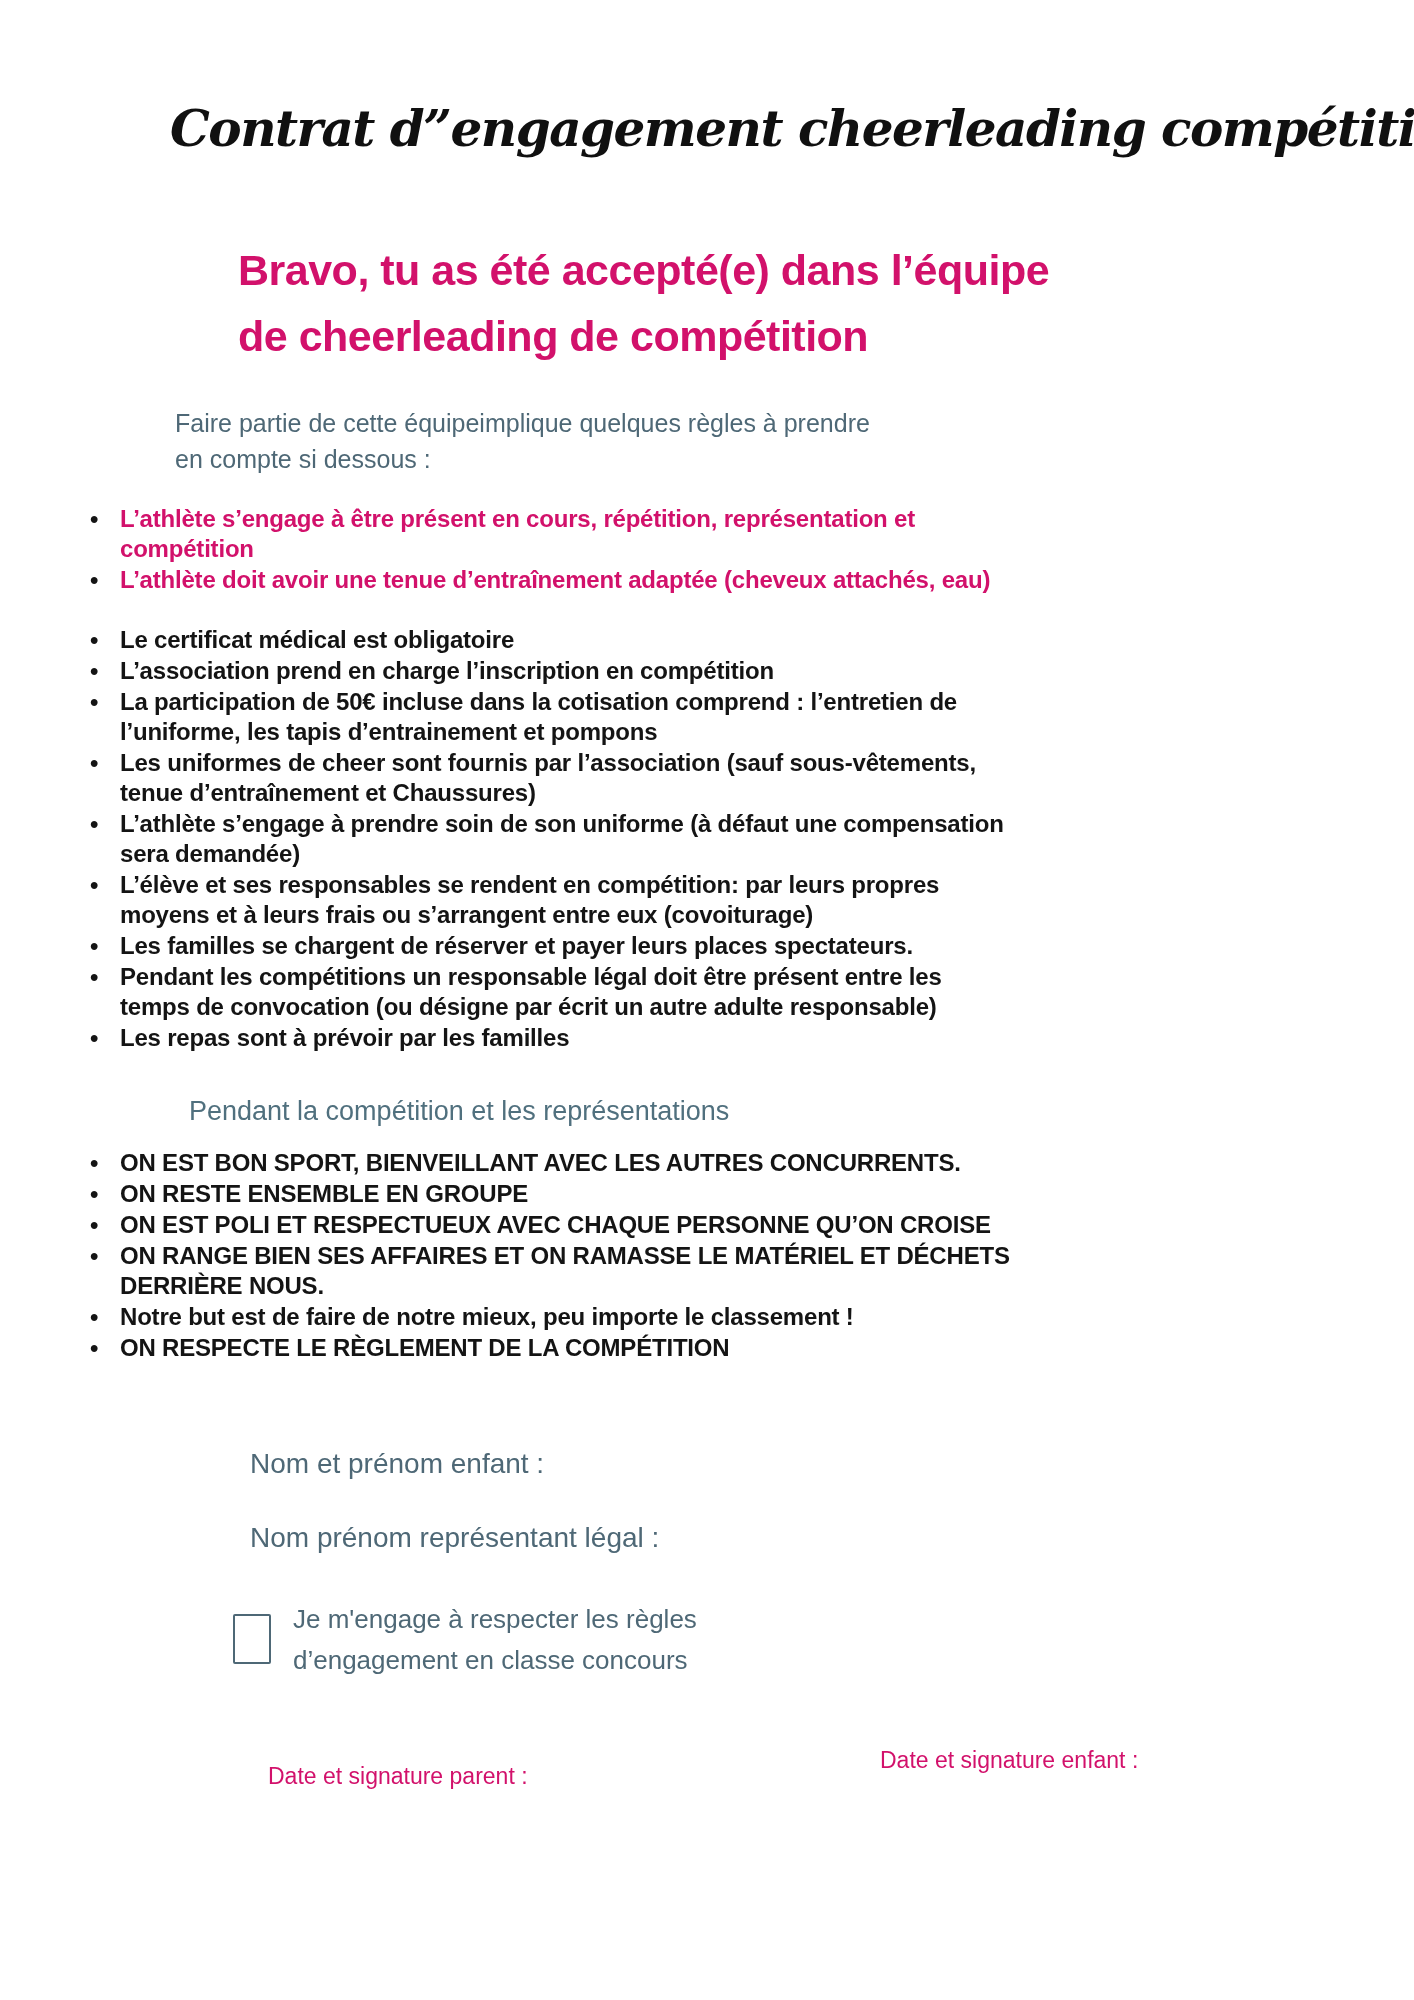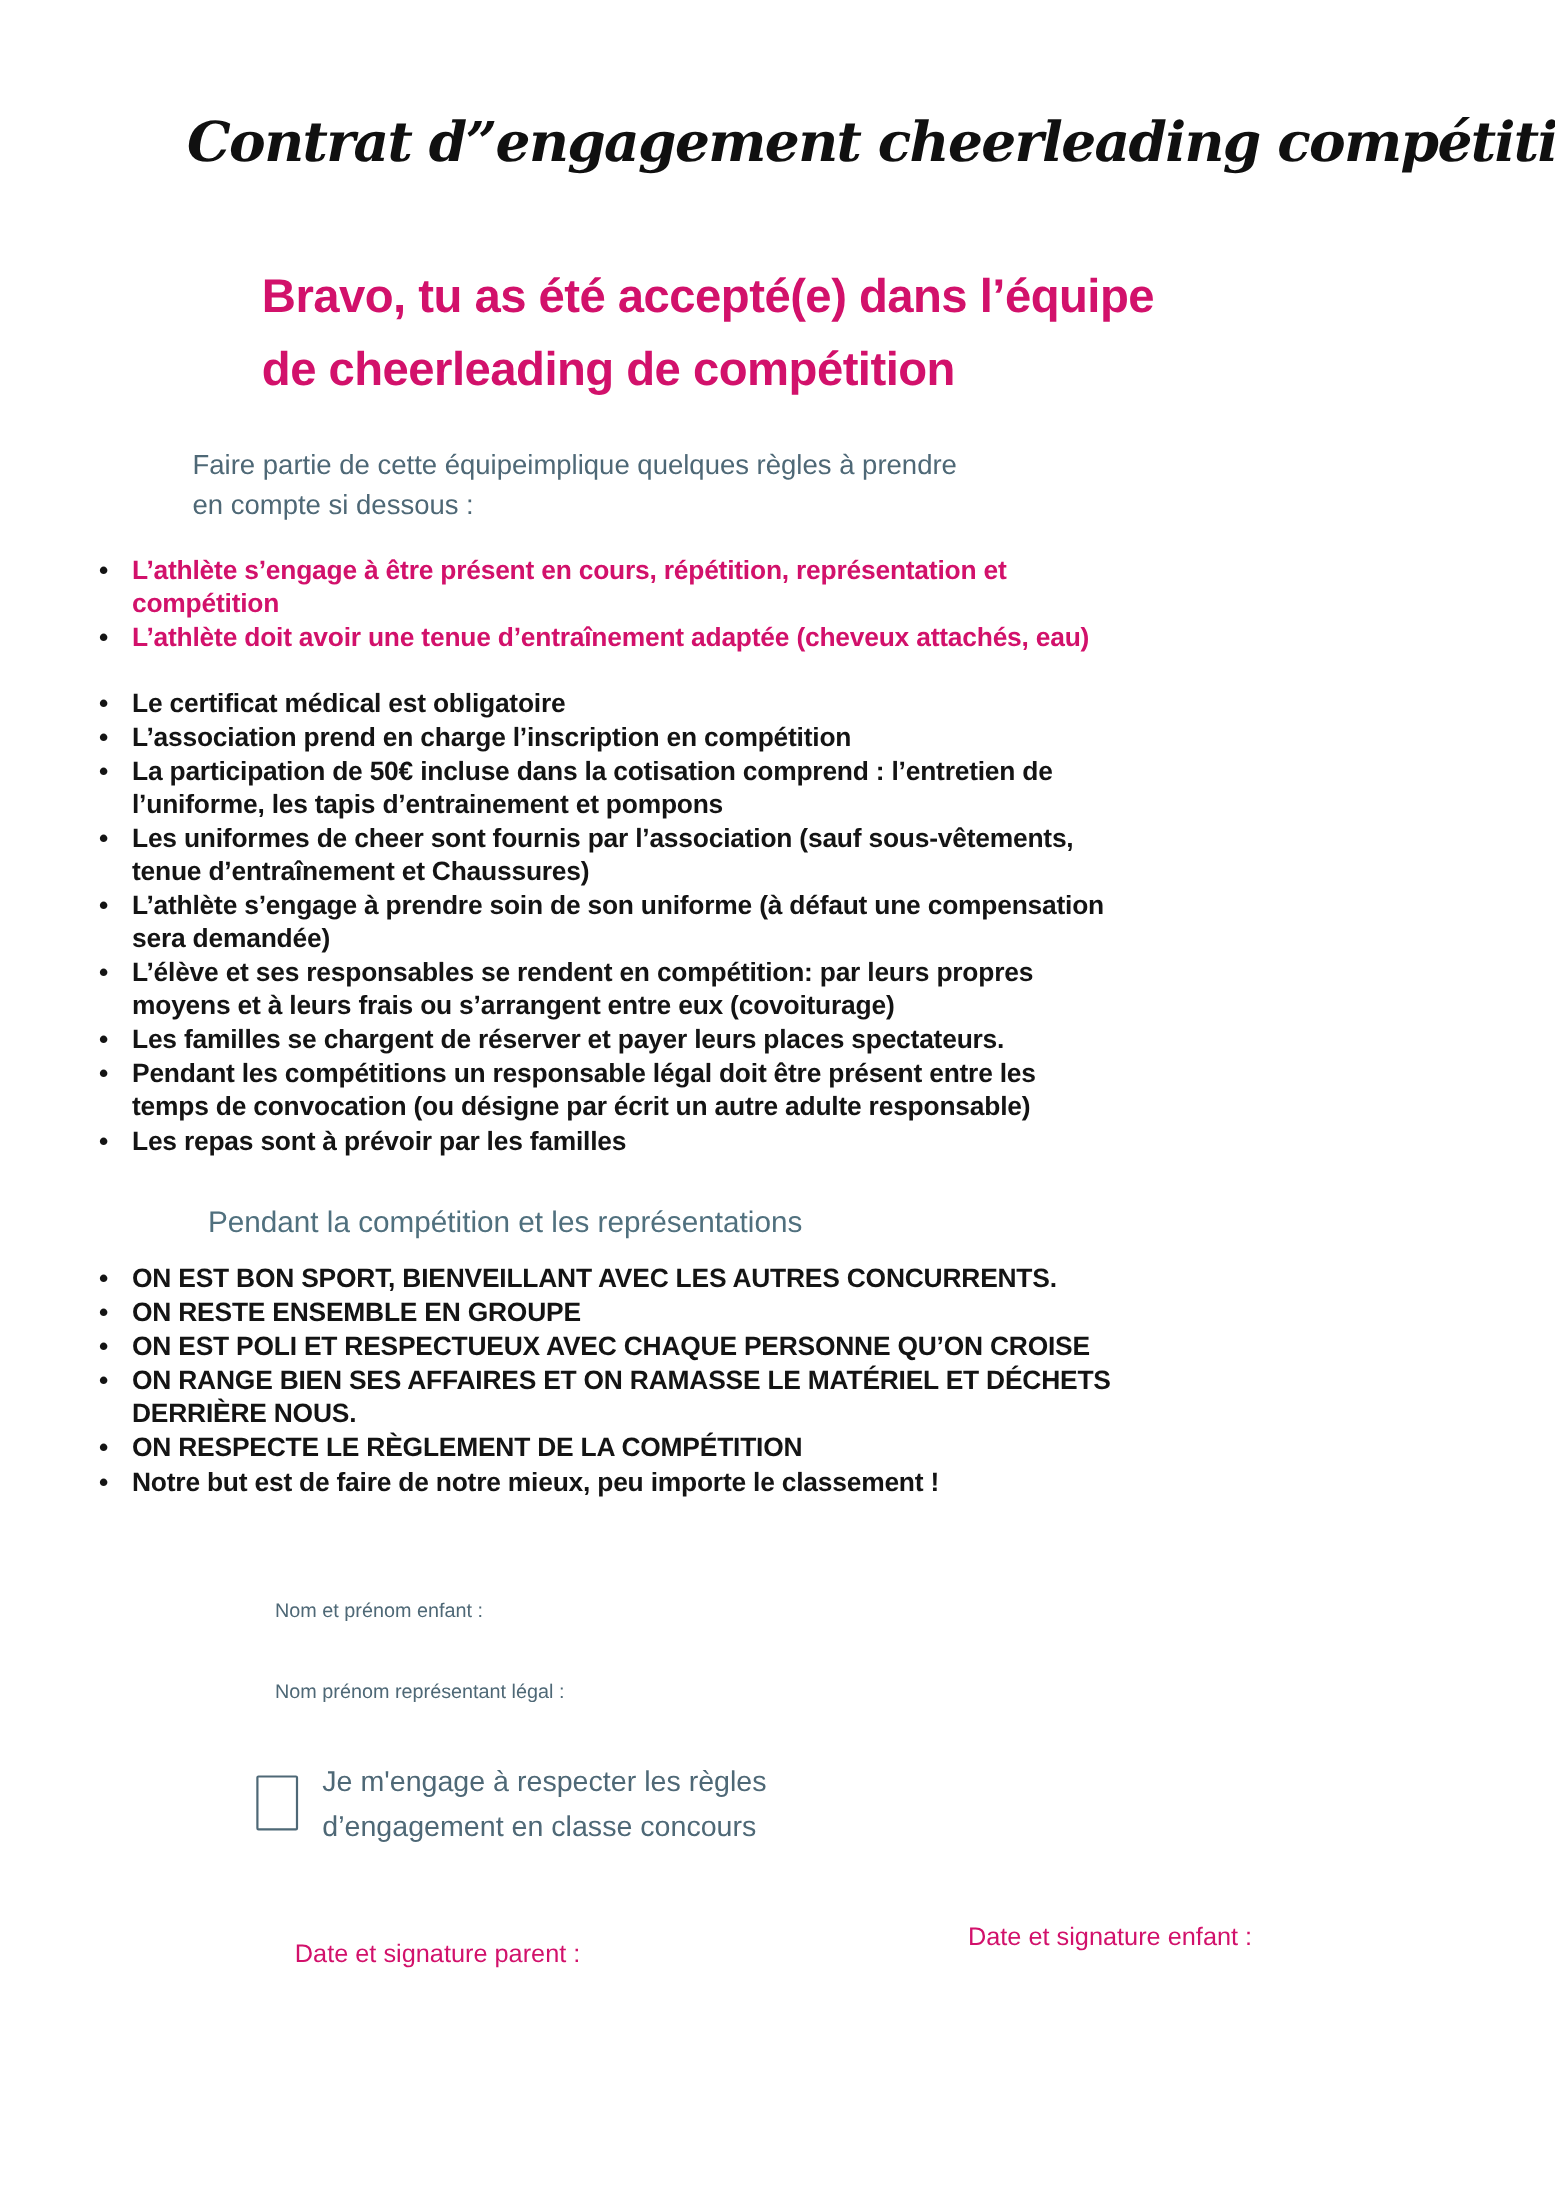--- a/index.html
+++ b/index.html
@@ -71,21 +71,21 @@
 
   .subheading {
     margin: 42px 0 0 189px;
     font-size: 27px;
     line-height: 33px;
     color: #50707e;
   }
 
   .form-label {
     margin: 0 0 0 250px;
-    font-size: 18px;
+    font-size: 28px;
     line-height: 34px;
     color: #4e6876;
   }
   .form-label.child { margin-top: 84px; }
   .form-label.guardian { margin-top: 40px; }
 
   .checkbox-row {
     margin: 42px 0 0 233px;
     display: flex;
     align-items: center;
@@ -155,22 +155,22 @@
   </ul>
 
   <div class="subheading">Pendant la compétition et les représentations</div>
 
   <ul class="rules upper-rules">
     <li>ON EST BON SPORT, BIENVEILLANT AVEC LES AUTRES CONCURRENTS.</li>
     <li>ON RESTE ENSEMBLE EN GROUPE</li>
     <li>ON EST POLI ET RESPECTUEUX AVEC CHAQUE PERSONNE QU’ON CROISE</li>
     <li>ON RANGE BIEN SES AFFAIRES ET ON RAMASSE LE MATÉRIEL ET DÉCHETS
 DERRIÈRE NOUS.</li>
+    <li>Notre but est de faire de notre mieux, peu importe le classement !</li>
     <li>ON RESPECTE LE RÈGLEMENT DE LA COMPÉTITION</li>
-    <li>Notre but est de faire de notre mieux, peu importe le classement !</li>
   </ul>
 
   <div class="form-label child">Nom et prénom enfant :</div>
 
   <div class="form-label guardian">Nom prénom représentant légal :</div>
 
   <div class="checkbox-row">
     <div class="checkbox"></div>
     <div class="checkbox-label">Je m'engage à respecter les règles
 d’engagement en classe concours</div>

